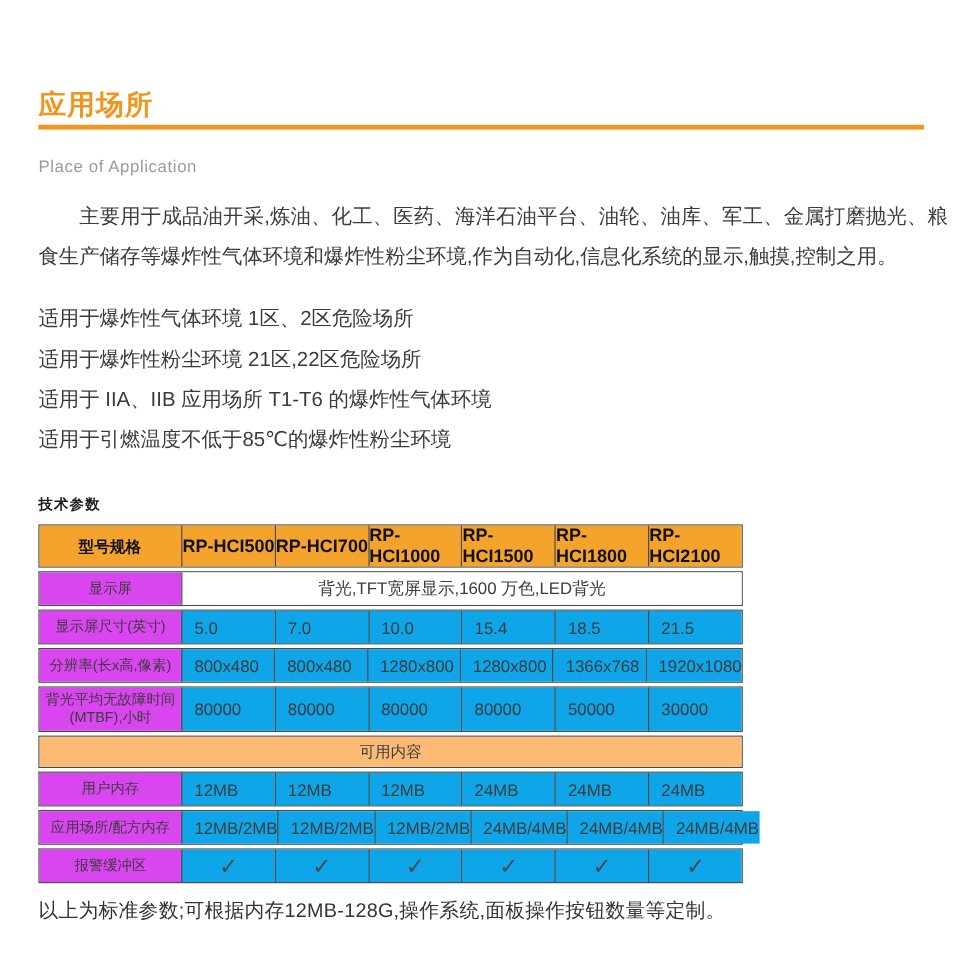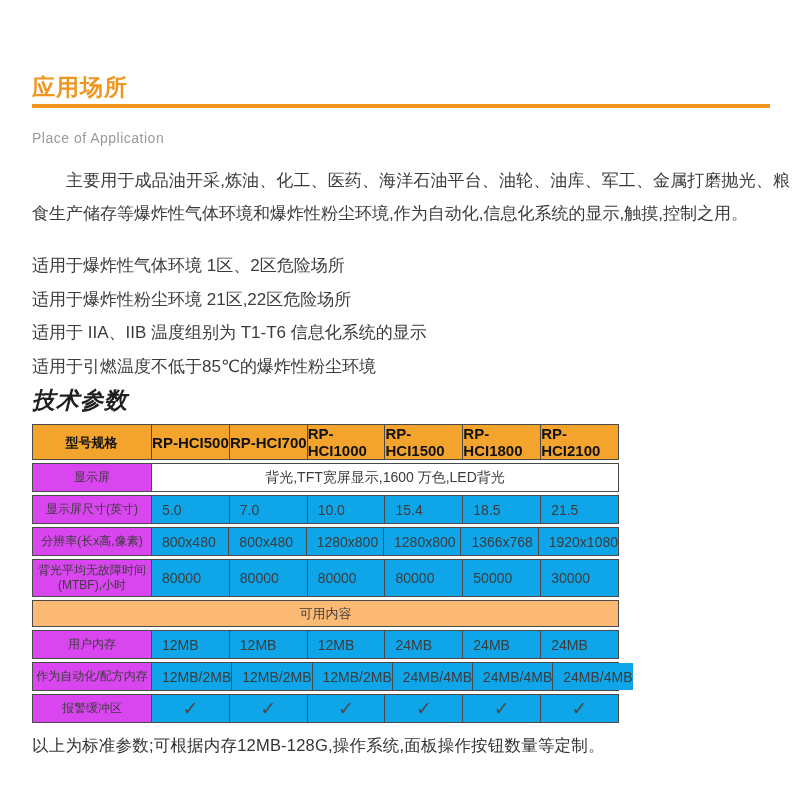--- a/index.html
+++ b/index.html
@@ -22,21 +22,21 @@
   
   .para{
     margin-top:18px;width:758px;
     font-size:17px;line-height:33px;color:#3b3b3b;
     text-indent:2em;text-align:justify;
   }
   .bullets{margin-top:19px;}
   .bullet-line{font-size:17px;line-height:33.5px;color:#3b3b3b;}
 
   
-  .tbl-title{margin-top:2px;font-size:23px;font-weight:bold;color:#1f1f1f;letter-spacing:1px;font-style:italic;}
+  .tbl-title{margin-top:29px;font-size:12px;font-weight:bold;color:#1f1f1f;letter-spacing:1px;}
 
   
   .spec-table{margin-top:8px;width:587px;}
   .trow{display:flex;border:1.5px solid #4a4a4a;margin-bottom:3px;background:#ffffff;}
   .tcell{
     border-left:1.5px solid #4a4a4a;display:flex;align-items:center;
     font-size:14px;color:#3c3c3c;min-height:27px;box-sizing:border-box;
   }
   .tcell:first-child{border-left:none;}
   .label-cell{
@@ -64,21 +64,21 @@
 
   <div class="sec-title">应用场所</div>
   <div class="sec-underline"></div>
   <div class="sec-subtitle">Place of Application</div>
 
   <div class="para">主要用于成品油开采,炼油、化工、医药、海洋石油平台、油轮、油库、军工、金属打磨抛光、粮食生产储存等爆炸性气体环境和爆炸性粉尘环境,作为自动化,信息化系统的显示,触摸,控制之用。</div>
 
   <div class="bullets">
     <div class="bullet-line">适用于爆炸性气体环境 1区、2区危险场所</div>
     <div class="bullet-line">适用于爆炸性粉尘环境 21区,22区危险场所</div>
-    <div class="bullet-line">适用于 IIA、IIB 温度组别为 T1-T6 信息化系统的显示</div>
+    <div class="bullet-line">适用于 IIA、IIB 应用场所 T1-T6 的爆炸性气体环境</div>
     <div class="bullet-line">适用于引燃温度不低于85℃的爆炸性粉尘环境</div>
   </div>
 
   <div class="tbl-title">技术参数</div>
 
   <div class="spec-table">
       <div class="trow header-row">
         <div class="tcell label-cell">型号规格</div>
         <div class="tcell value-cell">RP-HCI500</div>
         <div class="tcell value-cell">RP-HCI700</div>
@@ -124,21 +124,21 @@
       <div class="trow">
         <div class="tcell label-cell">用户内存</div>
         <div class="tcell value-cell">12MB</div>
         <div class="tcell value-cell">12MB</div>
         <div class="tcell value-cell">12MB</div>
         <div class="tcell value-cell">24MB</div>
         <div class="tcell value-cell">24MB</div>
         <div class="tcell value-cell">24MB</div>
       </div>
       <div class="trow">
-        <div class="tcell label-cell">作为自动化/配方内存</div>
+        <div class="tcell label-cell">应用场所/配方内存</div>
         <div class="tcell value-cell">12MB/2MB</div>
         <div class="tcell value-cell">12MB/2MB</div>
         <div class="tcell value-cell">12MB/2MB</div>
         <div class="tcell value-cell">24MB/4MB</div>
         <div class="tcell value-cell">24MB/4MB</div>
         <div class="tcell value-cell">24MB/4MB</div>
       </div>
       <div class="trow">
         <div class="tcell label-cell">报警缓冲区</div>
         <div class="tcell value-cell check-cell">✓</div>

